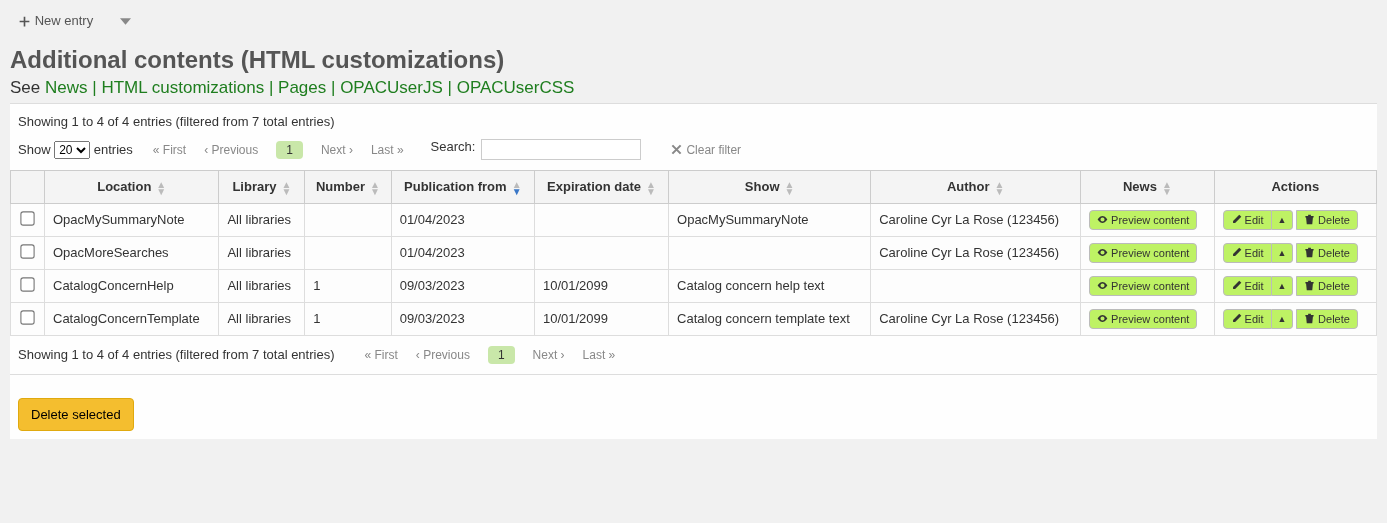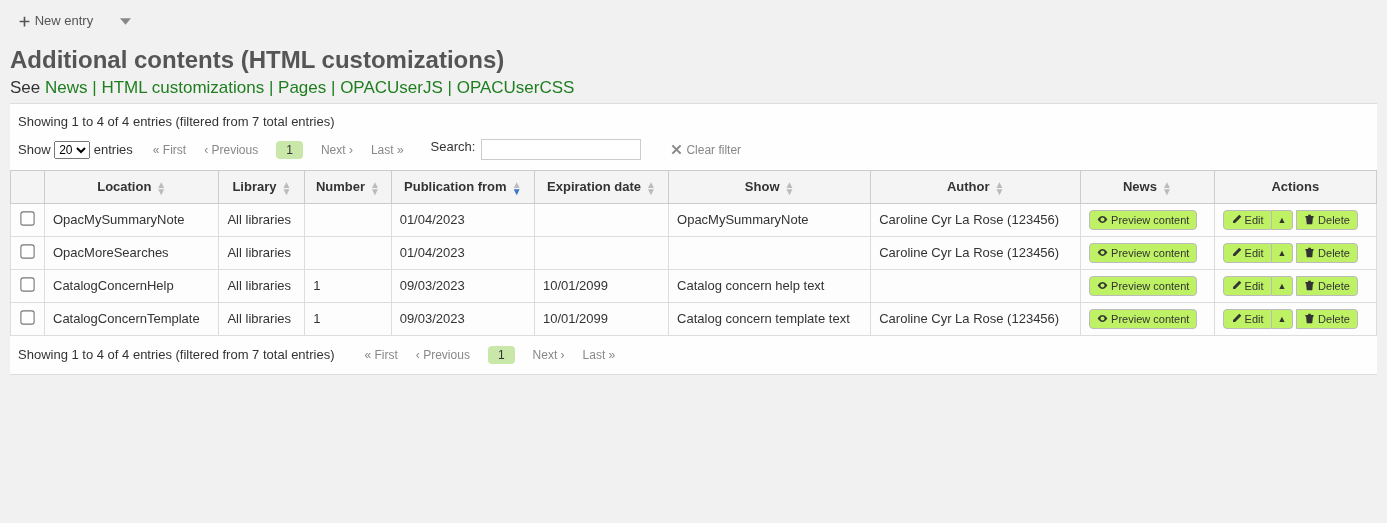--- a/index.html
+++ b/index.html
@@ -269,13 +269,14 @@
     <span>Showing 1 to 4 of 4 entries (filtered from 7 total entries)</span>
     <div class="pager">
       <span class="pager-link">« <span>First</span></span>
       <span class="pager-link">‹ <span>Previous</span></span>
       <span class="pager-current">1</span>
       <span class="pager-link"><span>Next</span> ›</span>
       <span class="pager-link"><span>Last</span> »</span>
     </div>
   </div>
 
+  <button class="btn-delete-selected">Delete selected</button>
 </div>
 
 </body></html>

